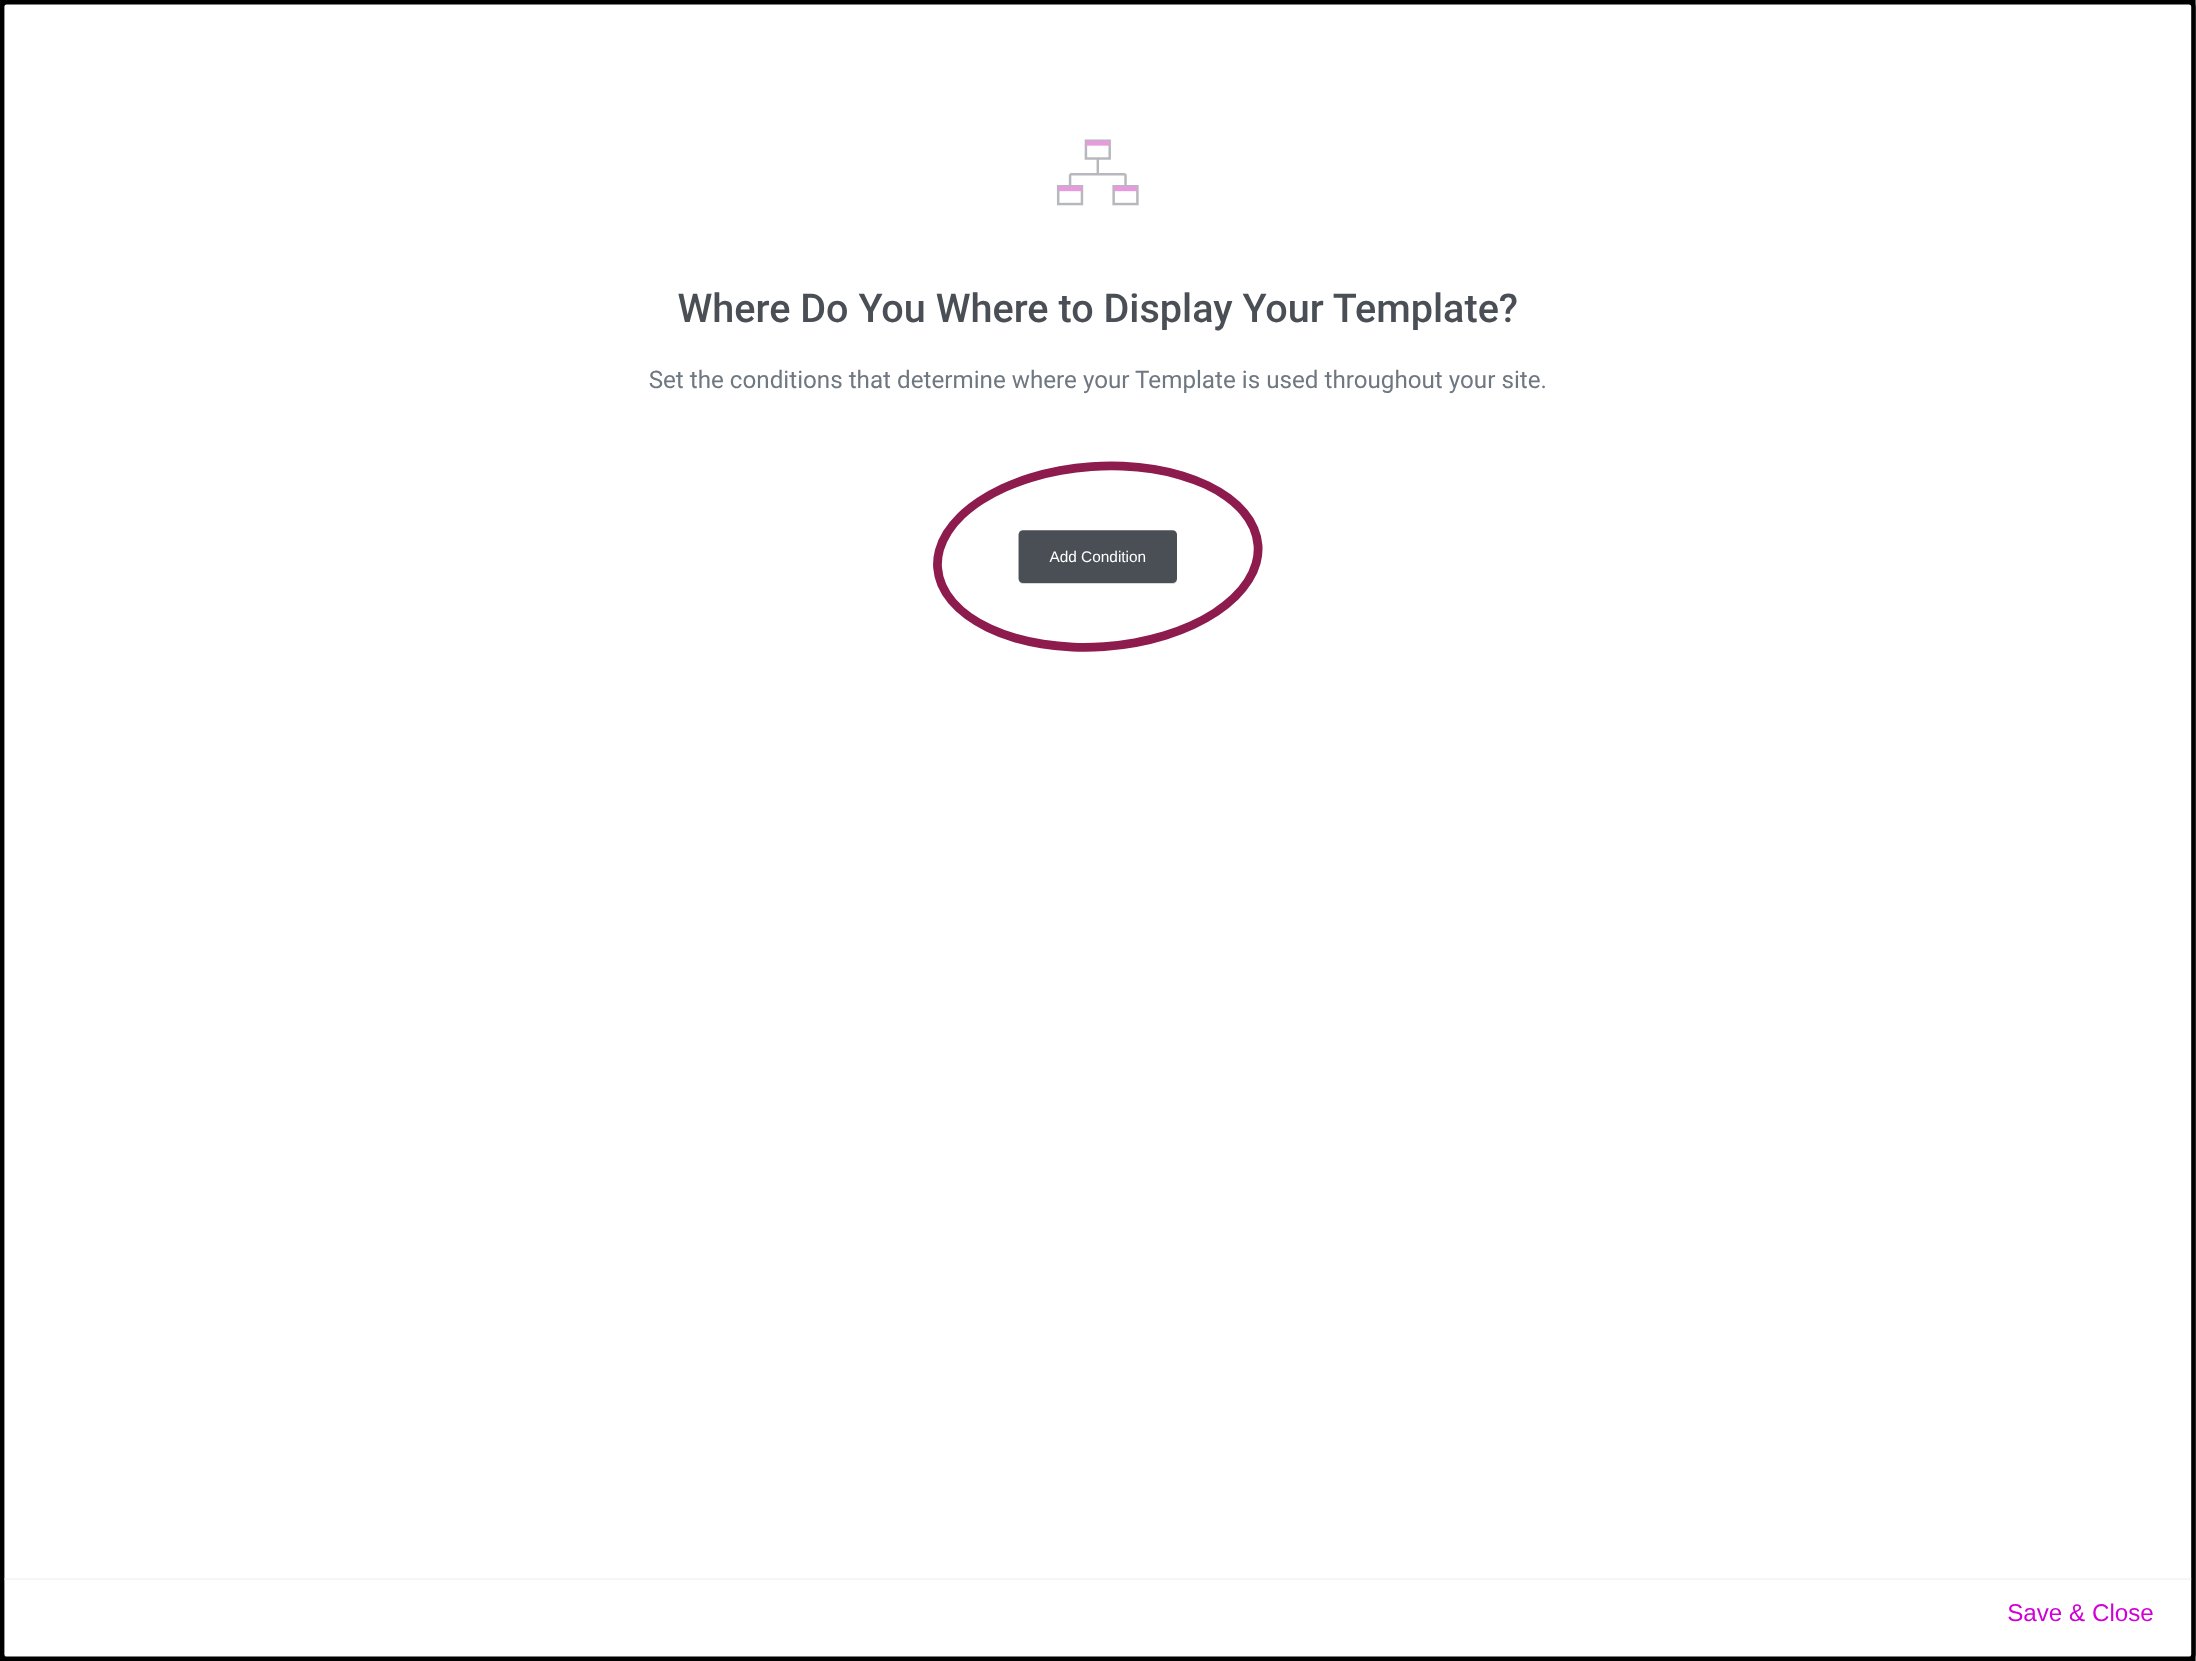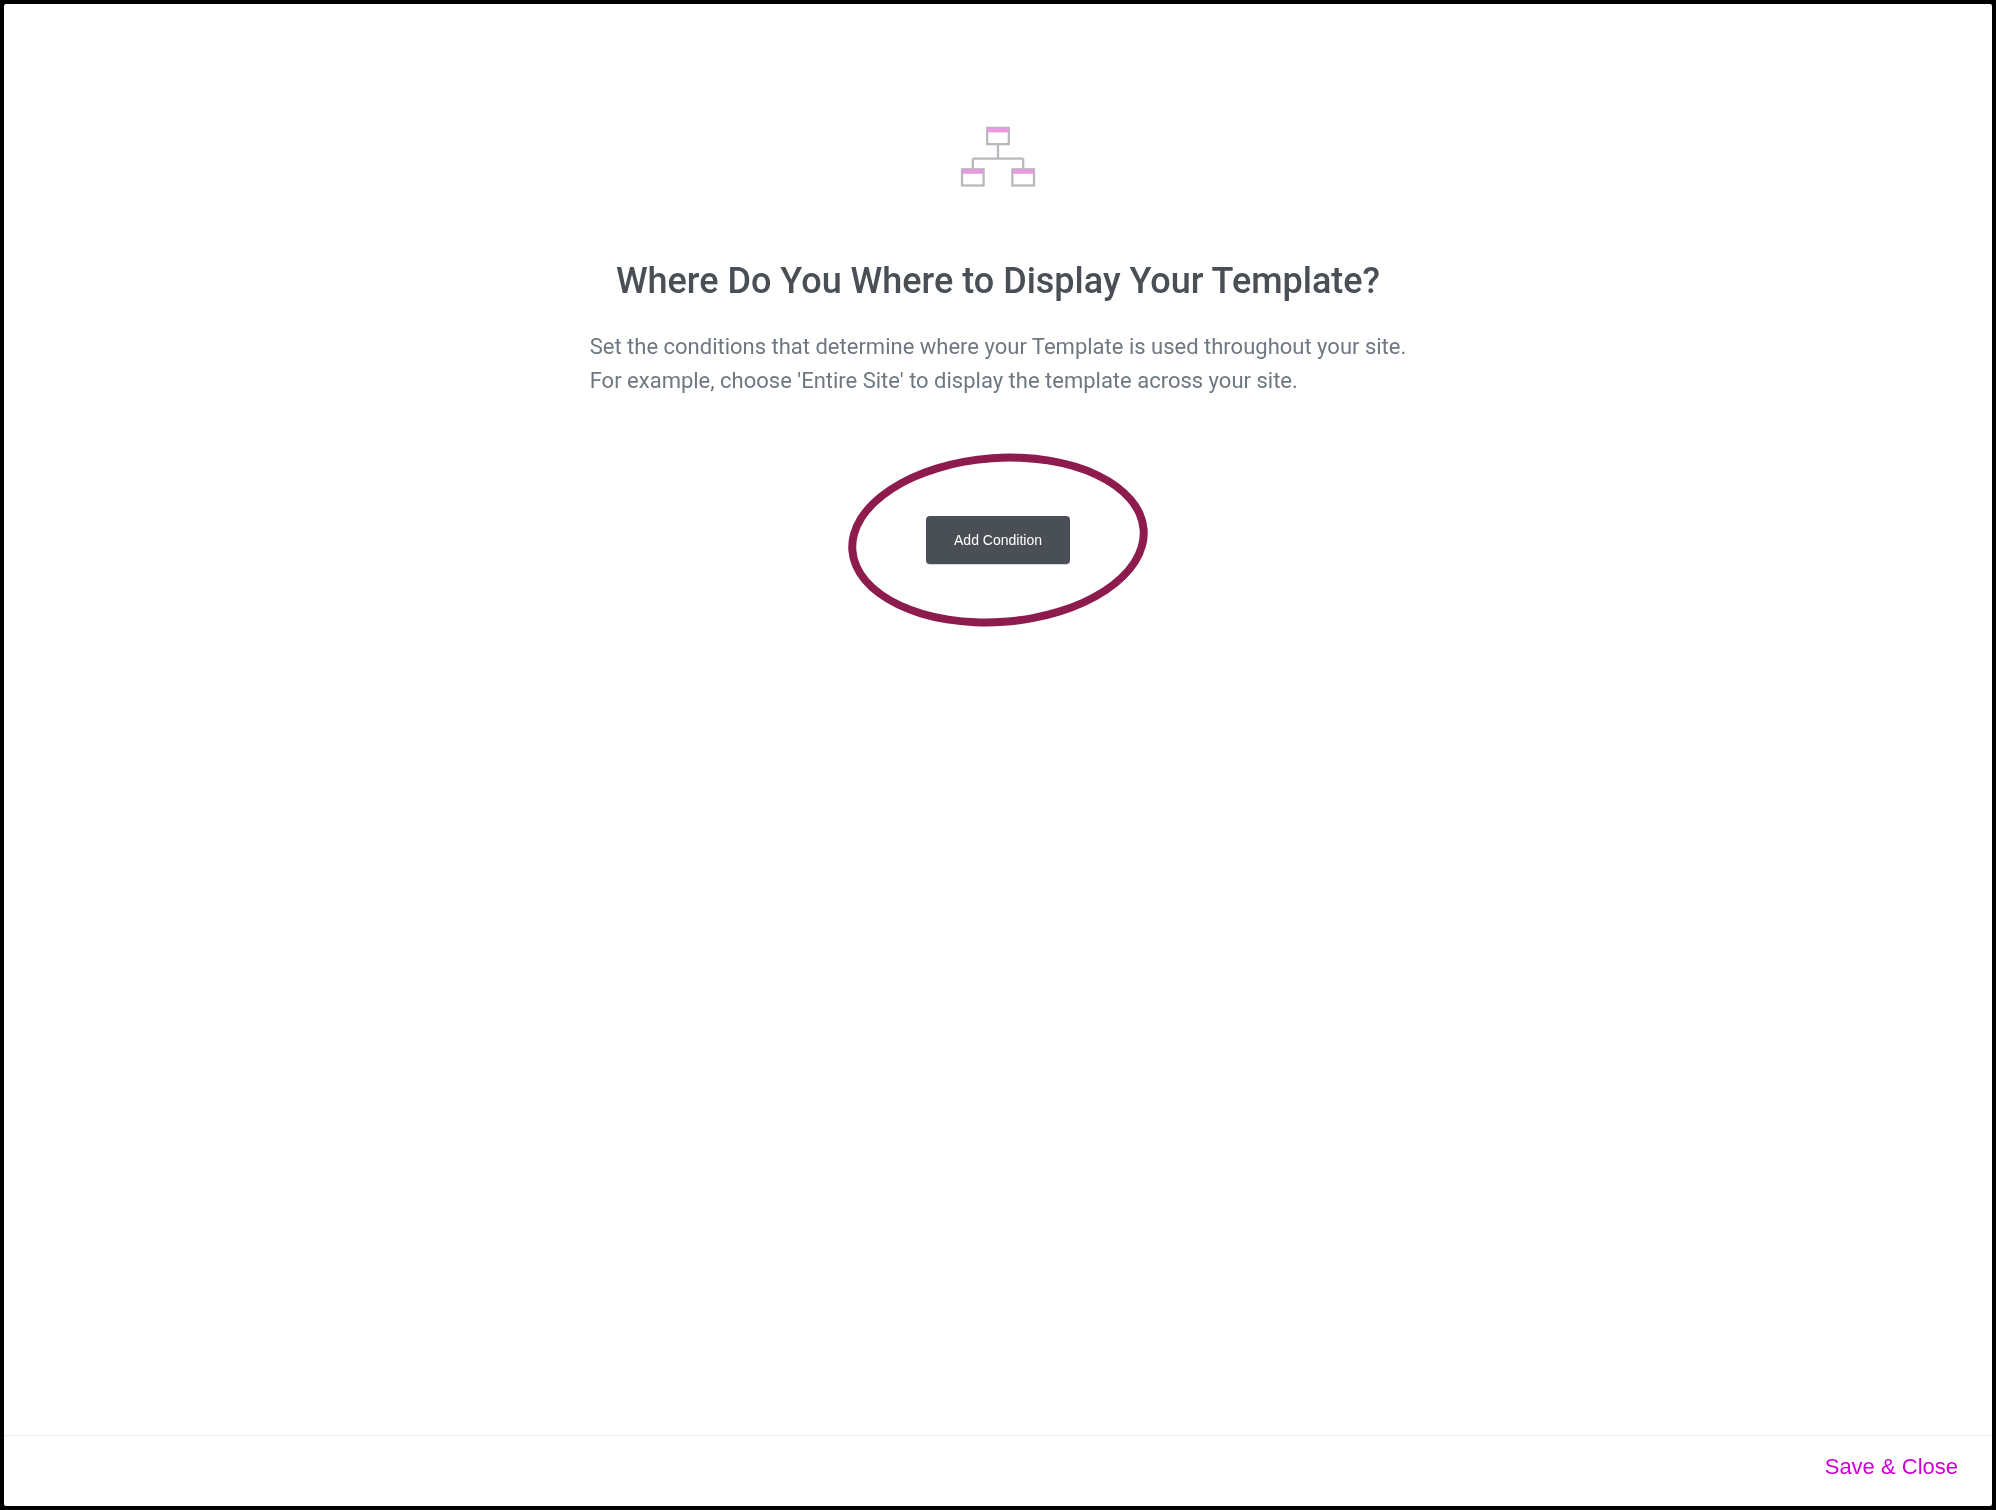--- a/index.html
+++ b/index.html
@@ -84,21 +84,21 @@
     .heading {
       font-size: 36px;
       color: #4a4f56;
       font-weight: 500;
       margin-bottom: 28px;
       text-align: center;
     }
     .desc {
       font-size: 22px;
       color: #6f7781;
-      text-align: left;
+      text-align: right;
       line-height: 1.55;
       font-weight: 400;
     }
 
     .action-wrap {
       margin-top: 118px;
       position: relative;
       display: flex;
       align-items: center;
       justify-content: center;
@@ -160,21 +160,20 @@
         <rect x="10" y="48" width="24" height="5" fill="#e59bdc"></rect>
 
         <rect x="66" y="48" width="24" height="18" fill="none" stroke="#b6b8bd" stroke-width="2.5"></rect>
         <rect x="66" y="48" width="24" height="5" fill="#e59bdc"></rect>
       </svg>
     </div>
 
     <h1 class="heading">Where Do You Where to Display Your Template?</h1>
     <p class="desc">
       <span>Set the conditions that determine where your Template is used throughout your site.</span><br>
-      <span>For example, choose 'Entire Site' to display the template across your site.</span>
     </p>
 
     <div class="action-wrap">
       <div class="ellipse"></div>
       <button class="add-btn">Add Condition</button>
     </div>
   </div>
 
   <div class="modal-footer">
     <button class="save-close">Save &amp; Close</button>

